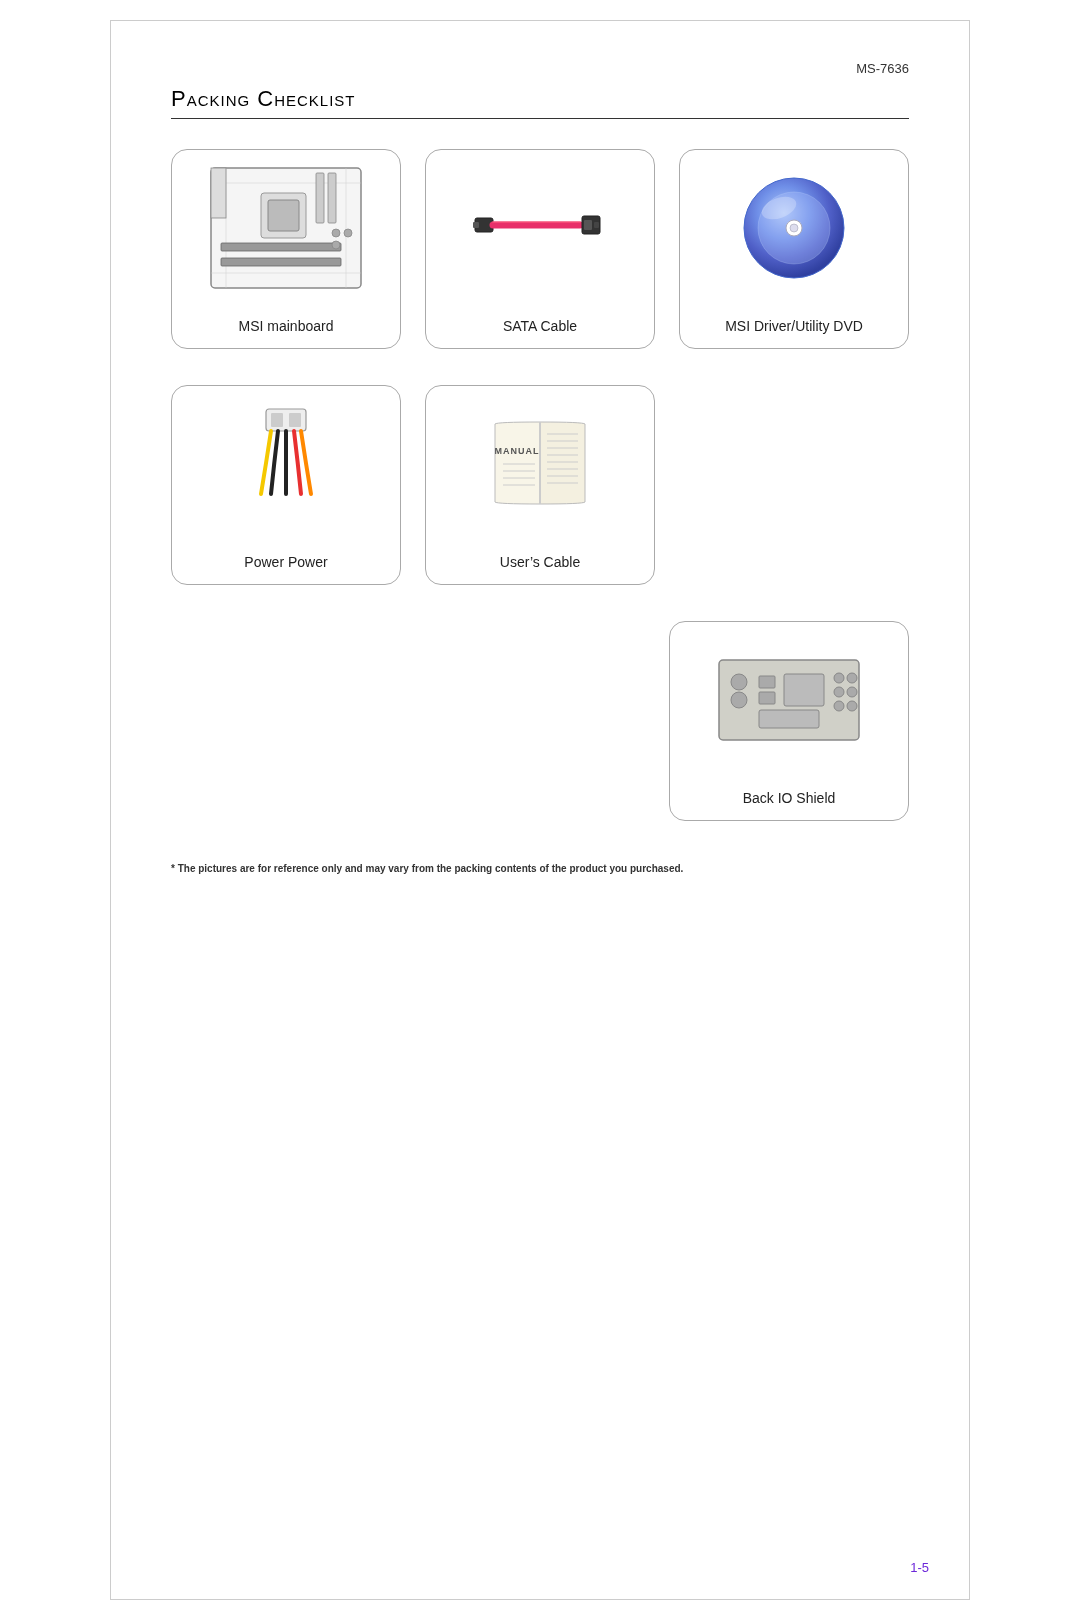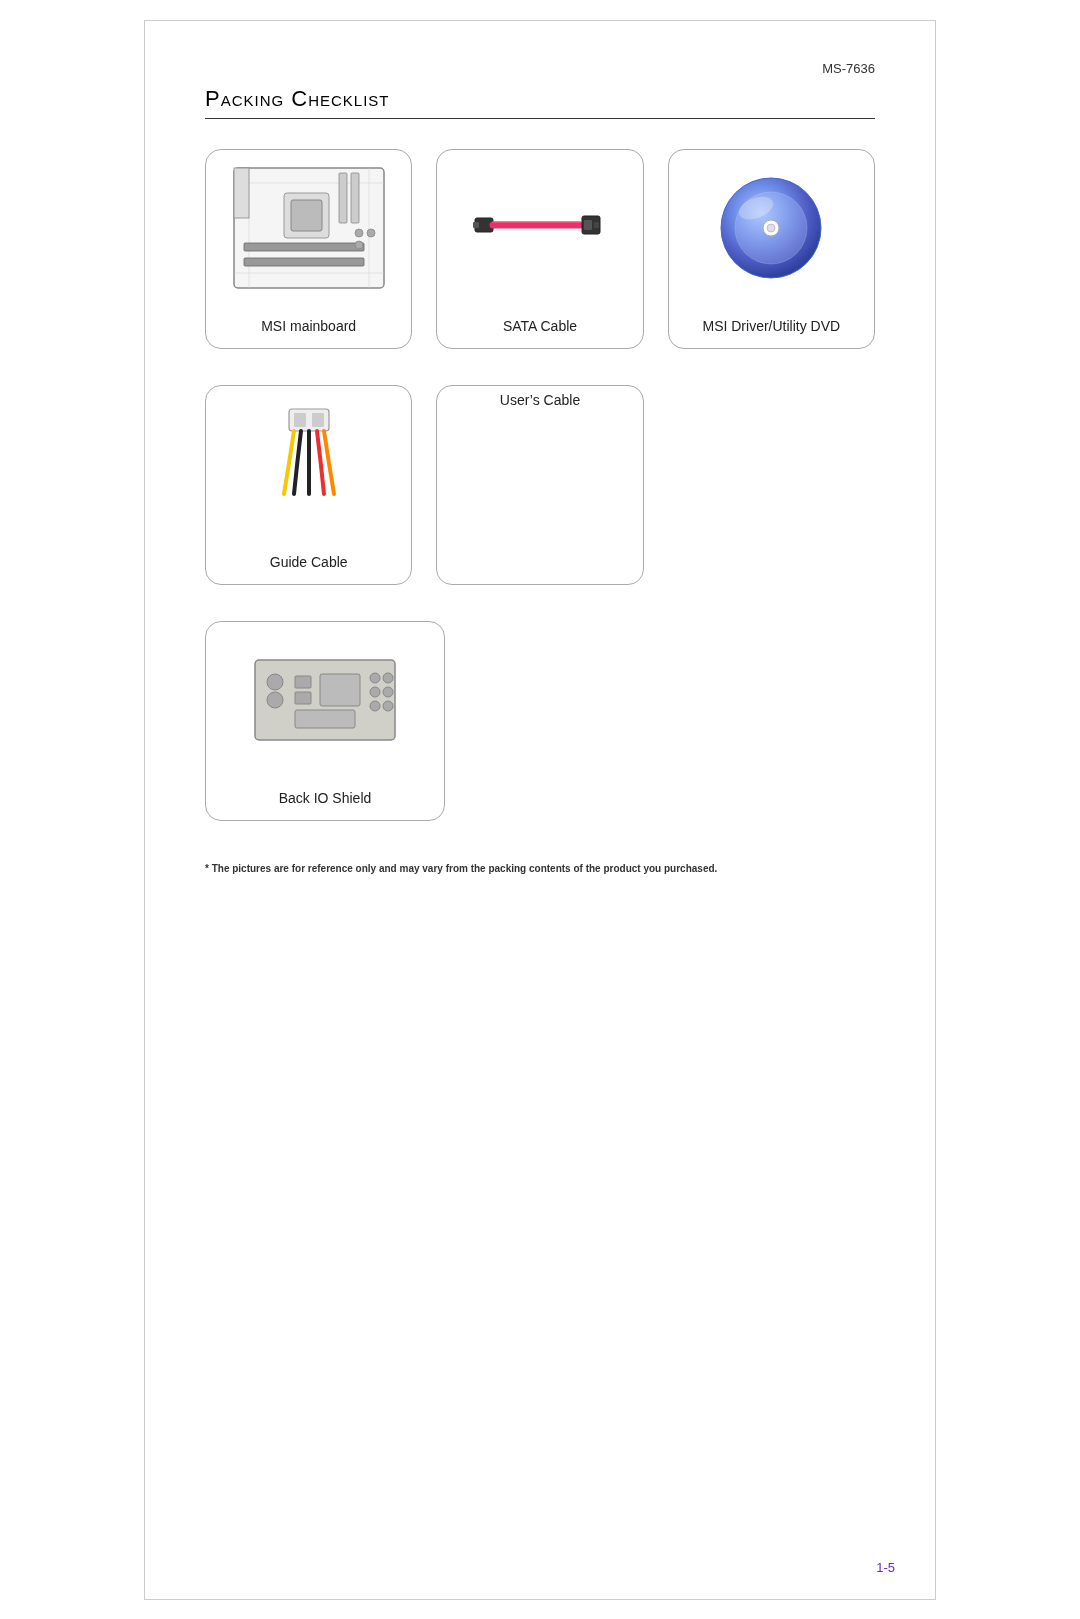--- a/index.html
+++ b/index.html
@@ -6,21 +6,21 @@
     body {
       background: #fff;
       font-family: Arial, sans-serif;
       width: 1080px;
       min-height: 1619px;
       display: flex;
       justify-content: center;
       align-items: flex-start;
     }
     .page {
-      width: 792px;
+      width: 860px;
       min-height: 1580px;
       background: #fff;
       border: 1px solid #ccc;
       margin: 20px auto;
       padding: 40px 60px 60px 60px;
       position: relative;
     }
     .page-id {
       text-align: right;
       font-size: 13px;
@@ -186,30 +186,56 @@
           <path d="M35 27 Q30 60 25 90" stroke="#f5c800" stroke-width="4" fill="none" stroke-linecap="round"></path>
 
           <path d="M42 27 Q38 60 35 90" stroke="#222" stroke-width="4" fill="none" stroke-linecap="round"></path>
           <path d="M50 27 Q50 60 50 90" stroke="#222" stroke-width="4" fill="none" stroke-linecap="round"></path>
 
           <path d="M58 27 Q62 60 65 90" stroke="#e83030" stroke-width="4" fill="none" stroke-linecap="round"></path>
 
           <path d="M65 27 Q70 60 75 90" stroke="#ff8800" stroke-width="4" fill="none" stroke-linecap="round"></path>
         </svg>
       </div>
-      <div class="item-label">Guide Cable</div>
-    </div>
-
-
-    <div class="item-box">
+      <div class="item-label">Power Power</div>
+    </div>
+
+
+    <div class="item-box">
+      <div class="item-image-area">
+        <svg class="manual-svg" viewBox="0 0 110 100" xmlns="http://www.w3.org/2000/svg">
+
+          <path d="M10 10 Q12 8 55 8 L55 90 Q12 90 10 88 Z" fill="#f8f5e8" stroke="#bbb" stroke-width="1"></path>
+
+          <path d="M55 8 Q98 8 100 10 L100 88 Q98 90 55 90 Z" fill="#f4f0e0" stroke="#bbb" stroke-width="1"></path>
+
+          <line x1="55" y1="8" x2="55" y2="90" stroke="#ccc" stroke-width="2"></line>
+
+          <line x1="62" y1="20" x2="93" y2="20" stroke="#ccc" stroke-width="1"></line>
+          <line x1="62" y1="27" x2="93" y2="27" stroke="#ccc" stroke-width="1"></line>
+          <line x1="62" y1="34" x2="93" y2="34" stroke="#ccc" stroke-width="1"></line>
+          <line x1="62" y1="41" x2="93" y2="41" stroke="#ccc" stroke-width="1"></line>
+          <line x1="62" y1="48" x2="93" y2="48" stroke="#ccc" stroke-width="1"></line>
+          <line x1="62" y1="55" x2="93" y2="55" stroke="#ccc" stroke-width="1"></line>
+          <line x1="62" y1="62" x2="93" y2="62" stroke="#ccc" stroke-width="1"></line>
+          <line x1="62" y1="69" x2="93" y2="69" stroke="#ccc" stroke-width="1"></line>
+
+          <text x="32" y="40" font-size="9" font-weight="bold" fill="#555" text-anchor="middle" letter-spacing="1">MANUAL</text>
+
+          <line x1="18" y1="50" x2="50" y2="50" stroke="#ccc" stroke-width="1"></line>
+          <line x1="18" y1="57" x2="50" y2="57" stroke="#ccc" stroke-width="1"></line>
+          <line x1="18" y1="64" x2="50" y2="64" stroke="#ccc" stroke-width="1"></line>
+          <line x1="18" y1="71" x2="50" y2="71" stroke="#ccc" stroke-width="1"></line>
+        </svg>
+      </div>
       <div class="item-label">User’s Cable</div>
     </div>
   </div>
 
-  <div style="display:flex; flex-direction:row; gap:24px; margin-bottom: 40px;">
+  <div style="display:flex; flex-direction:row; gap:24px; margin-bottom: 40px; justify-content: flex-end;">
     <div class="item-box" style="width:240px;">
       <div class="item-image-area">
         <svg class="io-shield-svg" viewBox="0 0 160 100" xmlns="http://www.w3.org/2000/svg">
 
           <rect x="10" y="10" width="140" height="80" rx="4" fill="#d0d0c8" stroke="#888" stroke-width="1.5"></rect>
 
           <circle cx="30" cy="32" r="8" fill="#aaa" stroke="#888" stroke-width="1"></circle>
           <circle cx="30" cy="50" r="8" fill="#aaa" stroke="#888" stroke-width="1"></circle>
 
           <rect x="50" y="26" width="16" height="12" rx="1" fill="#aaa" stroke="#888" stroke-width="1"></rect>

